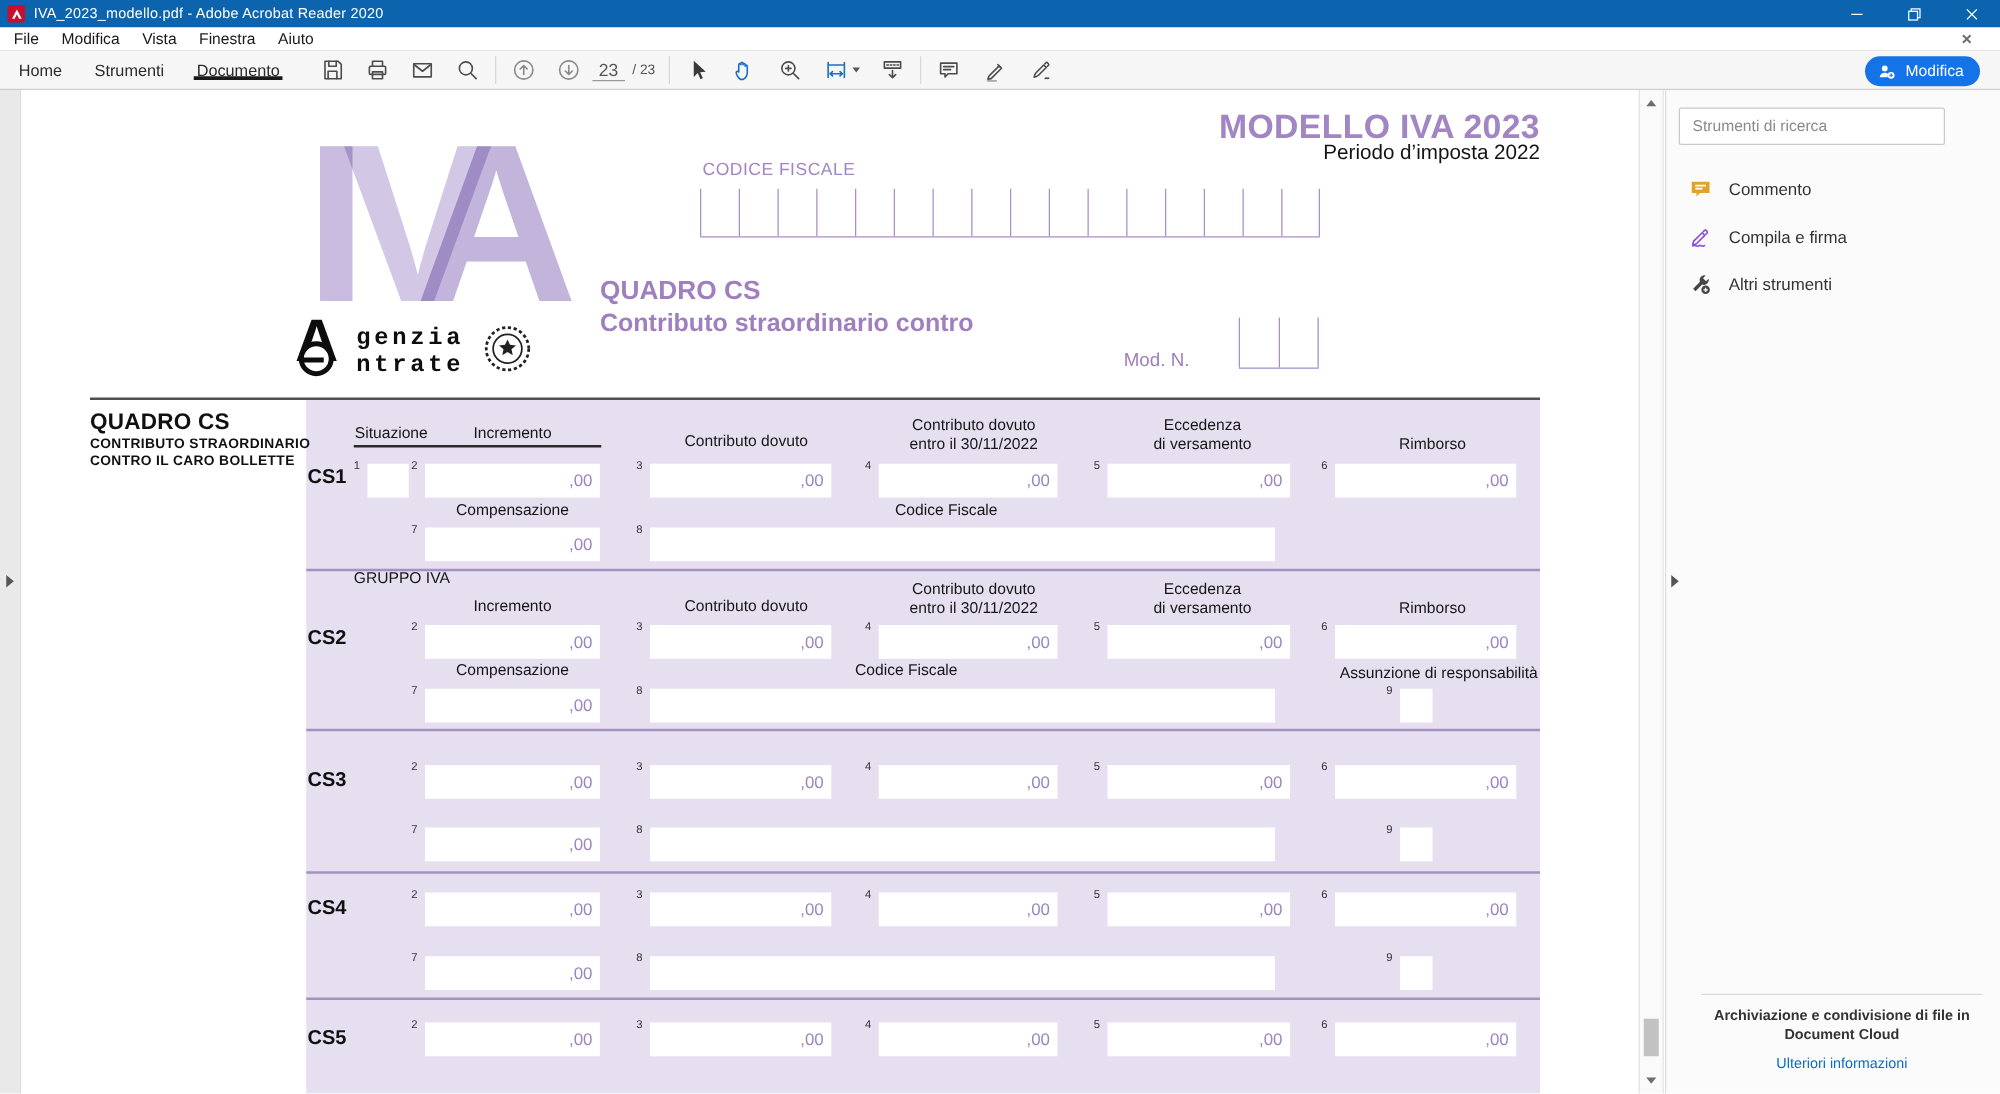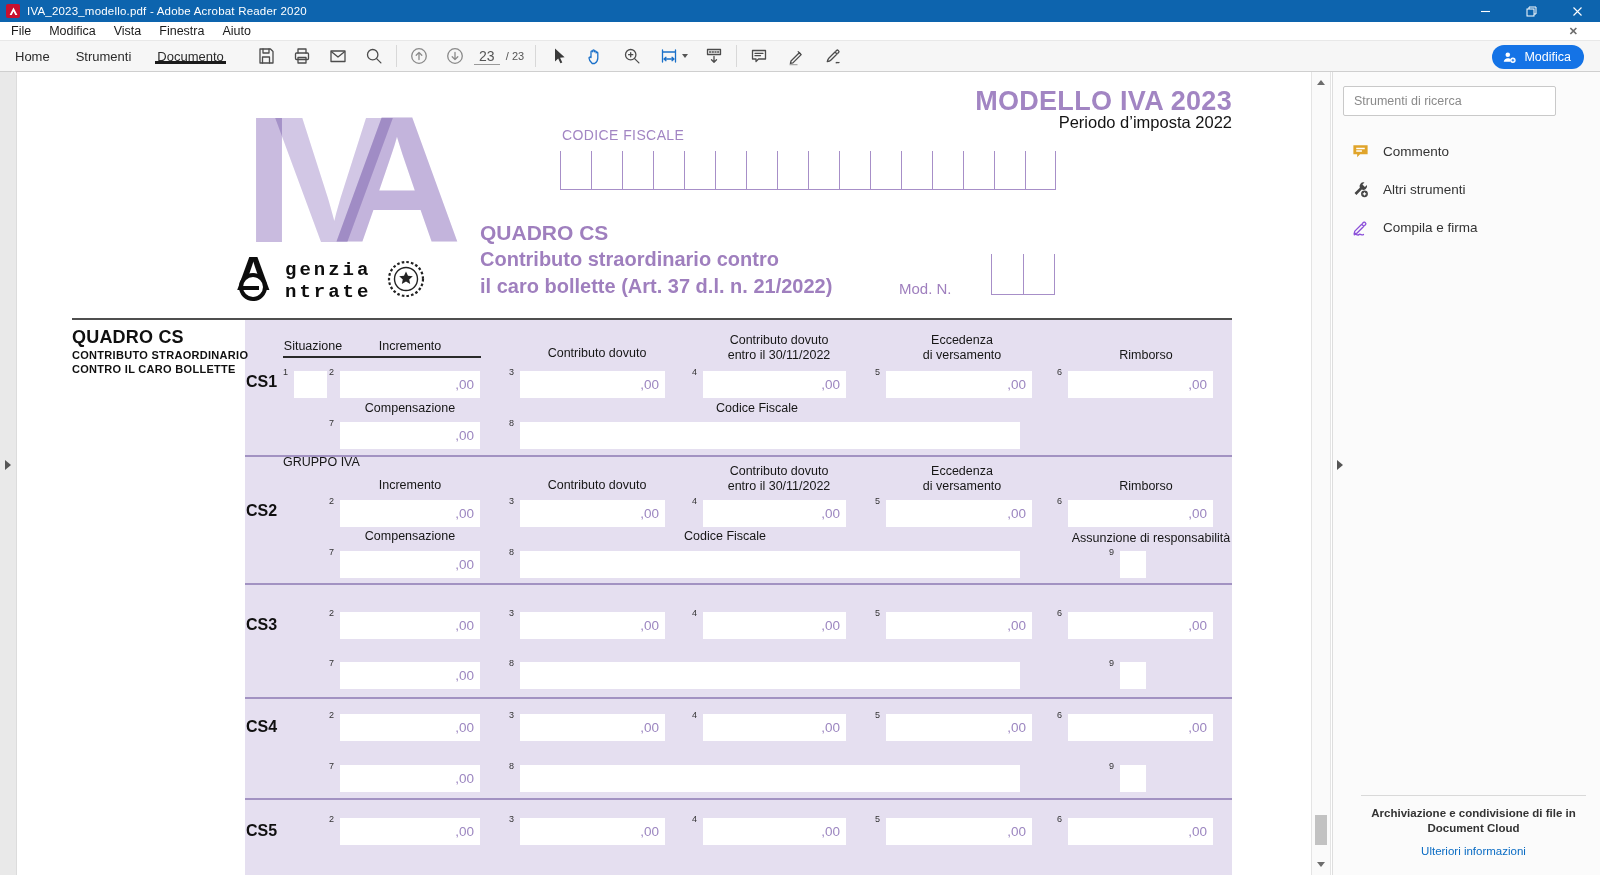--- a/index.html
+++ b/index.html
@@ -296,21 +296,20 @@
           <div class="comb-cell" style="width: 6.25%;"></div>
           <div class="comb-cell" style="width: 6.25%;"></div>
           <div class="comb-cell" style="width: 6.25%;"></div>
           <div class="comb-cell" style="width: 6.25%;"></div>
           <div class="comb-cell" style="width: 6.25%;"></div>
           <div class="comb-cell" style="width: 6.25%;"></div>
         </div>
 
       <div class="quadro-t" style="top:221px; font-size:21px;">QUADRO CS</div>
       <div class="quadro-t" style="top:248px; font-size:20px;">Contributo straordinario contro</div>
-      <div class="quadro-t" style="top:275px; font-size:20px;">il caro bollette (Art. 37 d.l. n. 21/2022)</div>
       <div class="mod-label">Mod. N.</div>
       <div class="comb" id="mod-comb" style="left:991px; top:254px; width:64px; height:41px;">
           <div class="comb-cell" style="width: 50%;"></div>
           <div class="comb-cell" style="width: 50%;"></div>
         </div>
 
       <div class="form-band"></div>
       <div class="top-rule"></div>
       <div class="margin-title">QUADRO CS</div>
       <div class="margin-sub" style="top:349px;">CONTRIBUTO STRAORDINARIO</div>
@@ -497,34 +496,34 @@
     </div>
     <div class="tool-list">
       <div class="tool-item">
         <svg viewBox="0 0 20 20">
             <path fill="#E0A42A" stroke="none" d="M2.5 3.5h15v9.5h-8L6.5 16v-3H2.5z"></path>
             <path stroke="#fff" stroke-width="1.5" fill="none" d="M5.5 6.8h9M5.5 9.4h6"></path>
           </svg>
         <span class="tool-label">Commento</span>
       </div>
       <div class="tool-item">
+        <svg viewBox="0 0 20 20" fill="none" stroke="#8B4FD9" stroke-width="1.4" stroke-linecap="round" stroke-linejoin="round">
+            <path d="M4 13.8 11.3 6.5l2.2 2.2-7.3 7.3-2.9.7z"></path>
+            <path d="m12.2 5.6 1.1-1.1c.9-.9 3.1 1.3 2.2 2.2l-1.1 1.1"></path>
+            <path d="M3.5 17.6c1.6-1.4 3.2 1.3 4.8-.1 1.6-1.4 3.2 1.3 4.8-.1"></path>
+          </svg>
+        <span class="tool-label">Compila e firma</span>
+      </div>
+      <div class="tool-item">
         <svg viewBox="0 0 20 20">
             <path fill="#454545" stroke="none" d="M16.8 5.2a4.1 4.1 0 0 1-5.5 4.9l-5.6 5.6-2-2 5.6-5.6a4.1 4.1 0 0 1 4.9-5.5L12 4.8l2.6 2.6z"></path>
             <circle cx="14.2" cy="14.6" r="3.6" fill="#454545"></circle>
             <path d="M14.2 12.8v3.6M12.4 14.6h3.6" stroke="#fff" stroke-width="1.2"></path>
           </svg>
         <span class="tool-label">Altri strumenti</span>
-      </div>
-      <div class="tool-item">
-        <svg viewBox="0 0 20 20" fill="none" stroke="#8B4FD9" stroke-width="1.4" stroke-linecap="round" stroke-linejoin="round">
-            <path d="M4 13.8 11.3 6.5l2.2 2.2-7.3 7.3-2.9.7z"></path>
-            <path d="m12.2 5.6 1.1-1.1c.9-.9 3.1 1.3 2.2 2.2l-1.1 1.1"></path>
-            <path d="M3.5 17.6c1.6-1.4 3.2 1.3 4.8-.1 1.6-1.4 3.2 1.3 4.8-.1"></path>
-          </svg>
-        <span class="tool-label">Compila e firma</span>
       </div>
     </div>
     <div class="sidebar-footer">
       <div class="sf-rule"></div>
       <div class="sf-text">
         <div>Archiviazione e condivisione di file in</div>
         <div>Document Cloud</div>
       </div>
       <a class="sf-link">Ulteriori informazioni</a>
     </div>

